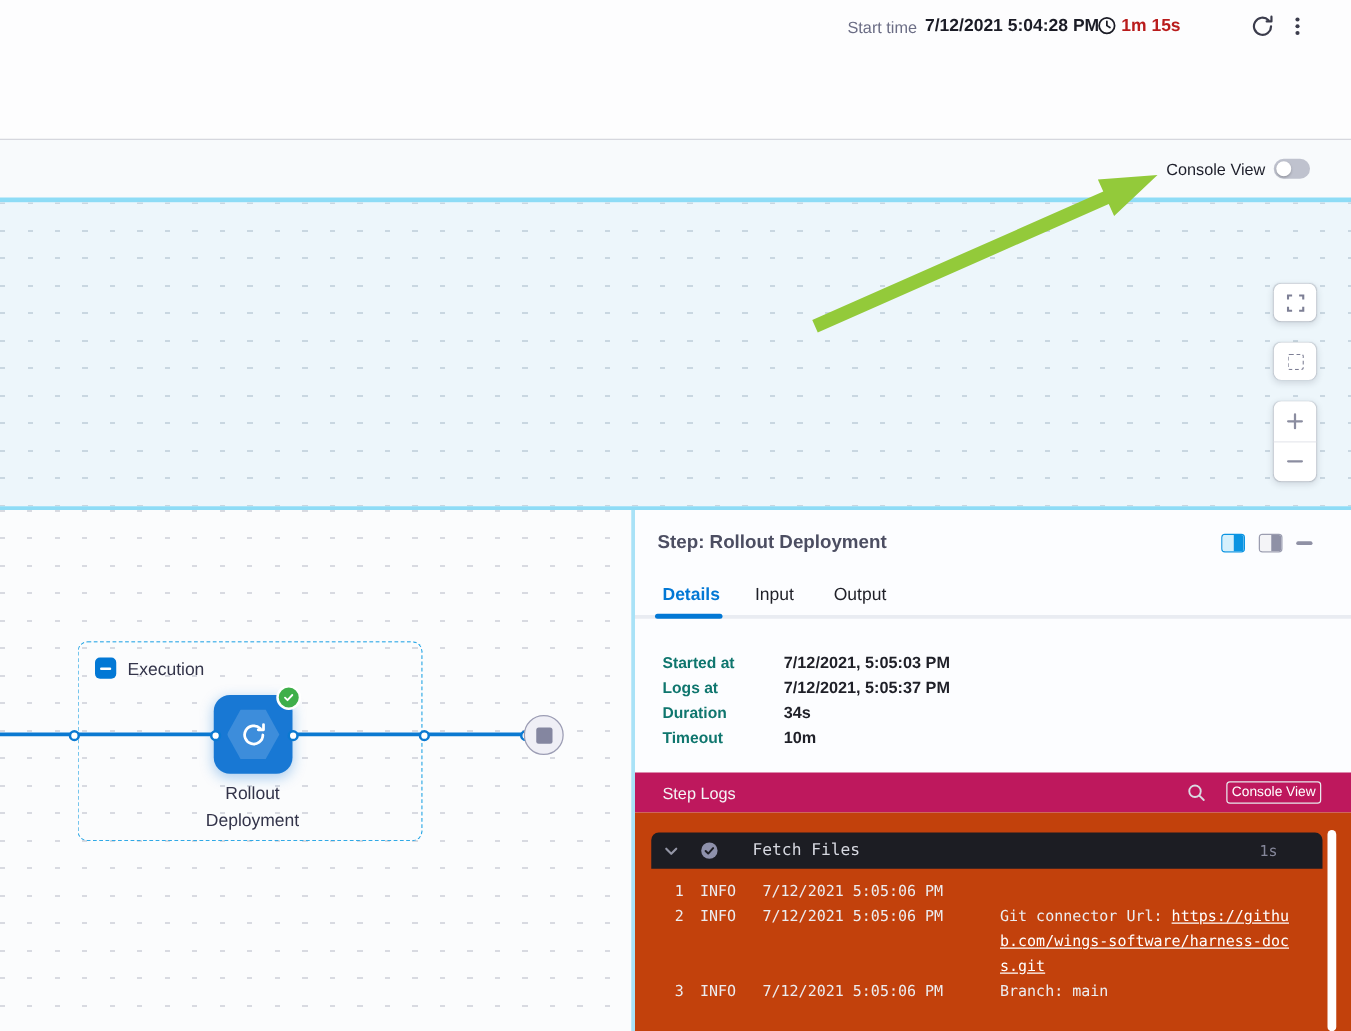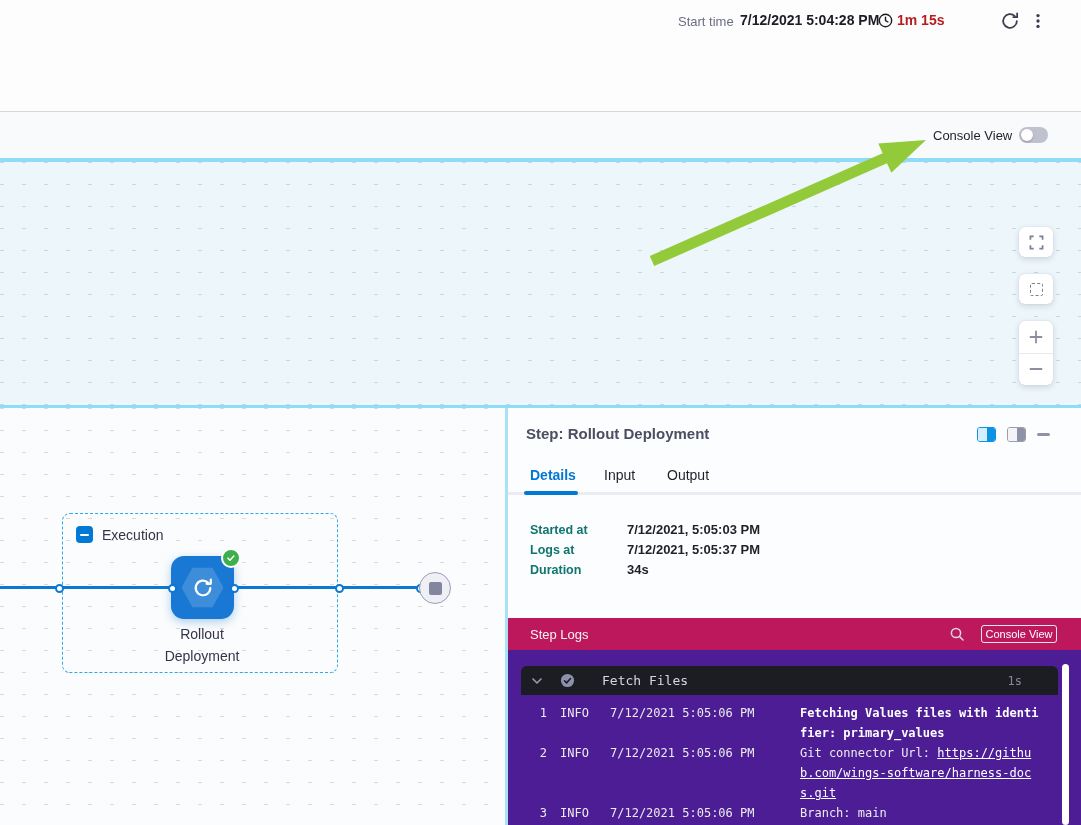--- a/index.html
+++ b/index.html
@@ -98,21 +98,21 @@
   .dlabel { width:97px; font-size:12.5px; font-weight:bold; color:#0f766e; }
   .dvalue { font-size:13px; font-weight:bold; color:#1f2028; }
 
   .logsbar { position:absolute; left:0; top:210px; width:573px; height:32px; background:#be185d; }
   .logsbar-title { position:absolute; left:22px; top:9px; font-size:13px; color:#f4f4f6; }
   .logsearch { position:absolute; left:441px; top:8px; width:16px; height:16px; cursor:pointer; }
   .cv-btn { position:absolute; left:473px; top:7px; width:76px; height:18px; background:transparent;
     border:1px solid #e8e8ec; border-radius:3px; color:#fff; font-size:11px; font-family:"Liberation Sans",sans-serif;
     display:flex; align-items:center; justify-content:center; cursor:pointer; }
 
-  .console { position:absolute; left:0; top:242px; width:573px; height:175px; background:#4c1d95; }
+  .console { position:absolute; left:0; top:242px; width:573px; height:175px; background:#c2410c; }
   .fetch-row { position:absolute; left:13px; top:16px; width:537px; height:29px; background:#1c1d23;
     border-radius:6px 6px 0 0; display:flex; align-items:center; cursor:pointer; }
   .fetch-name { margin-left:27px; font-family:"DejaVu Sans Mono",monospace; font-size:13px; color:#d6d8e0; }
   .fetch-dur { margin-left:auto; margin-right:36px; font-family:"DejaVu Sans Mono",monospace; font-size:12px; color:#85879a; }
 
   .logtable { position:absolute; left:0; top:53px; width:560px; font-family:"DejaVu Sans Mono",monospace;
     font-size:12px; line-height:20px; color:#ececef; }
   .lrow { display:flex; align-items:flex-start; }
   .lnum { margin-left:22px; width:17px; text-align:right; flex:none; }
   .llevel { margin-left:13px; width:36px; flex:none; }
@@ -247,20 +247,24 @@
       <span class="dlabel">Started at</span>
       <span class="dvalue">7/12/2021, 5:05:03 PM</span>
     </div>
     <div class="drow">
       <span class="dlabel">Logs at</span>
       <span class="dvalue">7/12/2021, 5:05:37 PM</span>
     </div>
     <div class="drow">
       <span class="dlabel">Duration</span>
       <span class="dvalue">34s</span>
+    </div>
+    <div class="drow">
+      <span class="dlabel">Timeout</span>
+      <span class="dvalue">10m</span>
     </div>
   </div>
 
   <div class="logsbar">
     <span class="logsbar-title">Step Logs</span>
     <span class="logsearch">
       <svg width="16" height="16" viewBox="0 0 16 16">
           <circle cx="7" cy="7" r="4.6" fill="none" stroke="#dadbe2" stroke-width="1.5"></circle>
           <path d="M10.5 10.5L14 14" stroke="#dadbe2" stroke-width="1.5" stroke-linecap="round"></path>
         </svg>
@@ -279,21 +283,20 @@
         </svg>
       <span class="fetch-name">Fetch Files</span>
       <span class="fetch-dur">1s</span>
     </div>
 
     <div class="logtable">
       <div class="lrow">
         <span class="lnum">1</span>
         <span class="llevel">INFO</span>
         <span class="ltime">7/12/2021 5:05:06 PM</span>
-        <span class="lmsg bold">Fetching Values files with identifier: primary_values</span>
       </div>
       <div class="lrow">
         <span class="lnum">2</span>
         <span class="llevel">INFO</span>
         <span class="ltime">7/12/2021 5:05:06 PM</span>
         <span class="lmsg"><span>Git connector Url: </span><a href="#">https://github.com/wings-software/harness-docs.git</a></span>
       </div>
       <div class="lrow">
         <span class="lnum">3</span>
         <span class="llevel">INFO</span>

